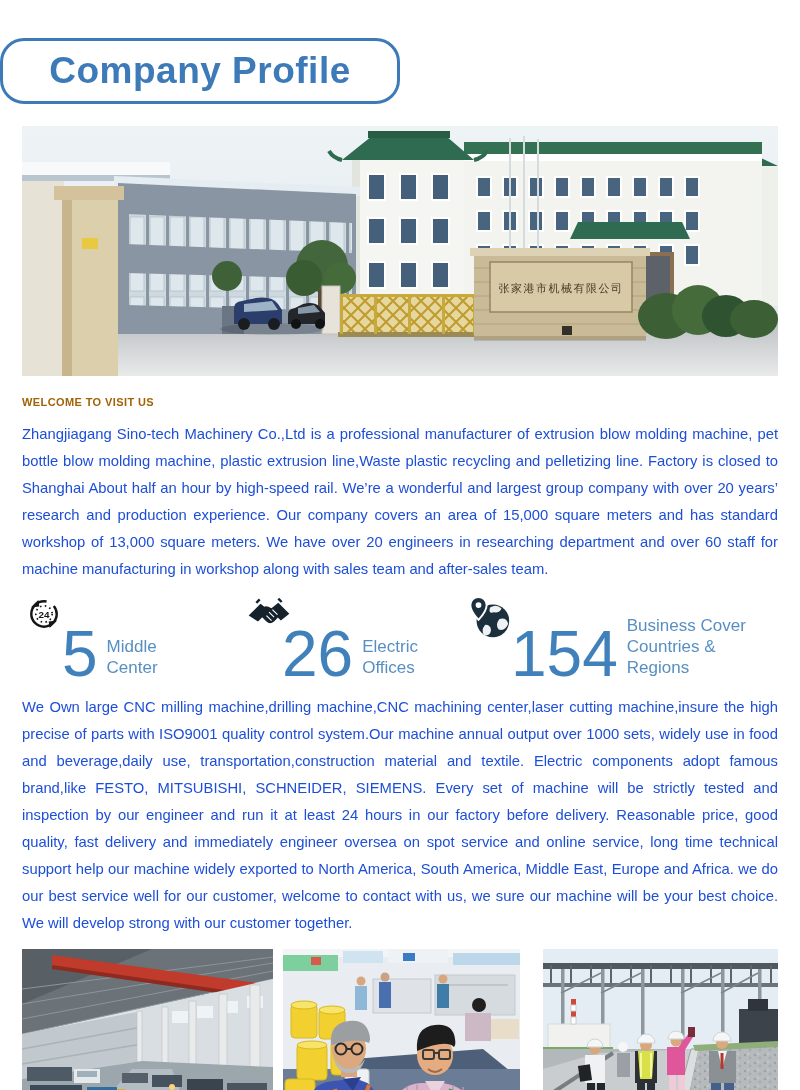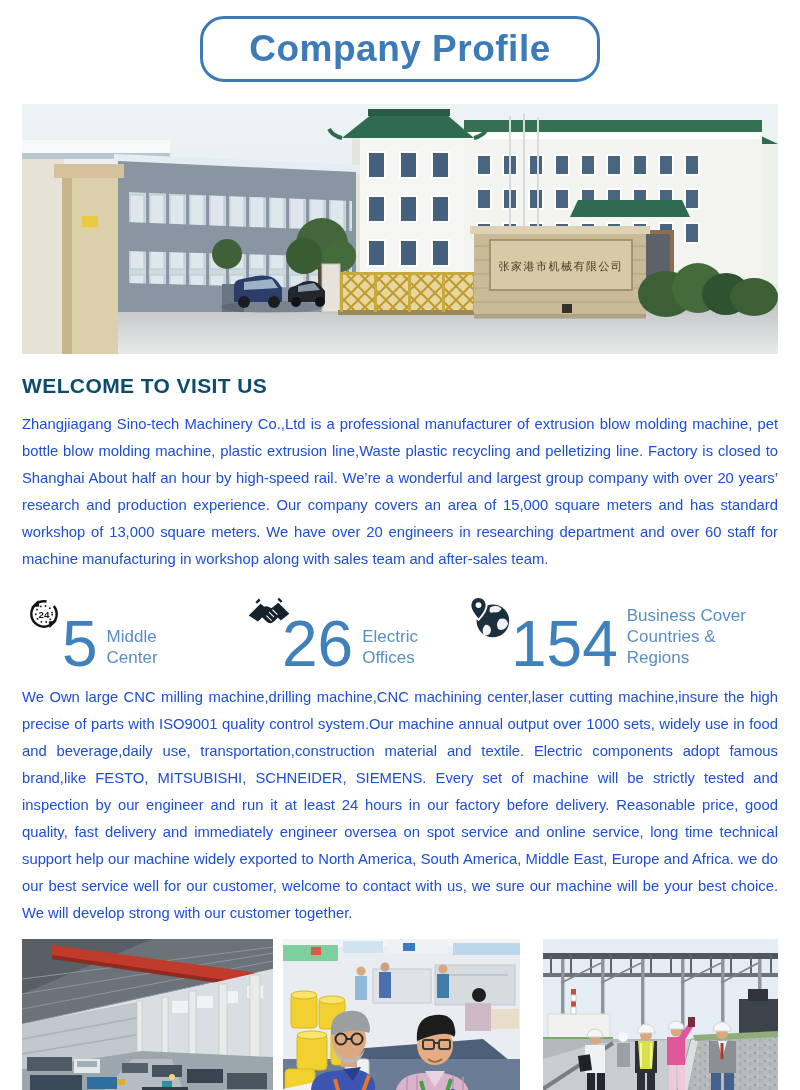--- a/index.html
+++ b/index.html
@@ -1,34 +1,34 @@
 <!DOCTYPE html>
 <html><head>
 <meta charset="utf-8">
 <style>
   html,body{margin:0;padding:0;background:#ffffff;}
   body{width:800px;font-family:"Liberation Sans","DejaVu Sans",sans-serif;color:#1c1c1c;}
   .page{width:800px;height:1090px;overflow:hidden;background:#ffffff;position:relative;}
 
-  .title-wrap{padding-top:16px;display:flex;justify-content:center;}
+  .title-wrap{padding-top:38px;display:flex;justify-content:flex-start;}
   .title-box{width:400px;height:66px;border:3px solid #3d7ab8;border-radius:24px;
              display:flex;align-items:center;justify-content:center;box-sizing:border-box;background:#fff;}
   .title-text{font-size:37px;font-weight:bold;color:#3d7ab8;letter-spacing:.5px;}
 
   .hero{margin:22px 22px 0;height:250px;padding:0;}
   .hero svg,.ph svg{display:block;width:100%;height:100%;}
 
-  h2.welcome{margin:20px 22px 0;font-size:21px;font-weight:bold;color:#0c4a6e;letter-spacing:.4px;}
+  h2.welcome{margin:20px 22px 0;font-size:11px;font-weight:bold;color:#a16207;letter-spacing:.4px;}
 
   .para{margin:13px 22px 0;font-size:14.8px;line-height:27px;text-align:justify;color:#1d4ed8;}
 
   .stats{margin:10px 22px 0;display:flex;height:88px;}
   .stat{position:relative;display:flex;align-items:flex-end;box-sizing:border-box;}
   .stat-1{width:212px;} .stat-2{width:225px;} .stat-3{flex:1;}
-  .s-icon{position:absolute;top:12px;}
+  .s-icon{position:absolute;top:2px;}
   .stat-1 .s-icon{left:6px;} .stat-2 .s-icon{left:13px;} .stat-3 .s-icon{left:7px;}
   .stat-num{font-size:64px;line-height:.85;color:#4181bb;font-weight:400;}
   .stat-1 .stat-num{margin-left:40px;} .stat-2 .stat-num{margin-left:48px;} .stat-3 .stat-num{margin-left:52px;}
   .stat-label{display:flex;flex-direction:column;margin-left:9px;margin-bottom:3px;
               font-size:17px;line-height:21px;color:#578fc2;}
 
   .photo-row{margin:12px 22px 0;display:flex;align-items:flex-start;}
   .ph{flex:none;overflow:hidden;}
   .ph1{width:251px;height:176px;}
   .ph2{width:237px;height:192px;margin-left:10px;}

